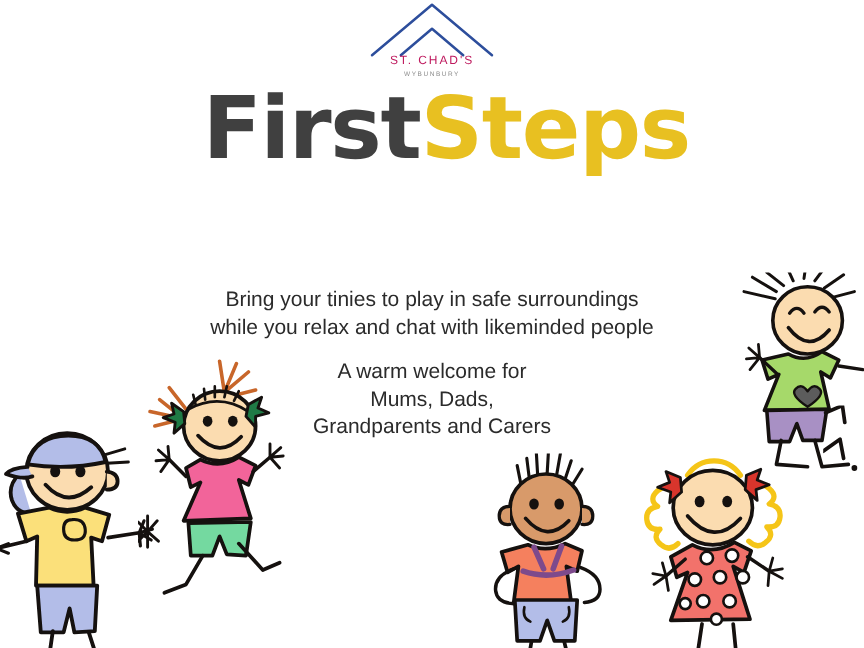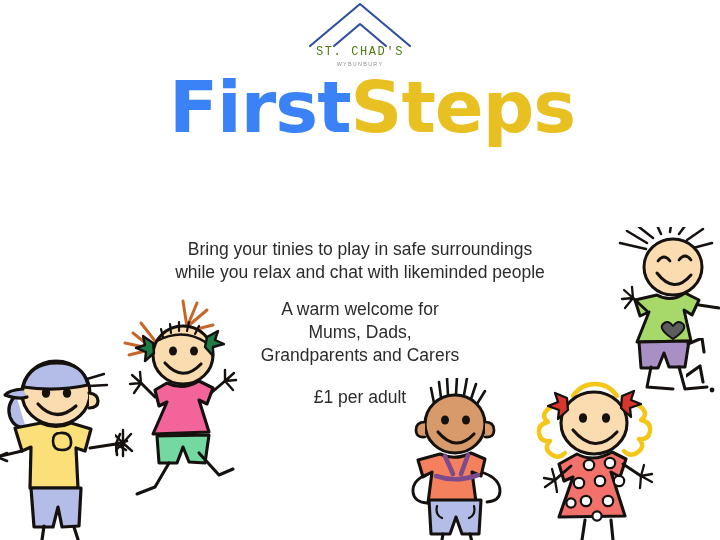--- a/index.html
+++ b/index.html
@@ -17,24 +17,24 @@
   }
 
   
   #logo-block {
     position: absolute;
     left: 0; right: 0; top: 2px;
     text-align: center;
   }
   #logo-roof { display: block; margin: 0 auto; }
   #logo-name {
-    font-family: Liberation Mono, monospace;
-    font-size: 12px;
+    font-family: Liberation Sans, sans-serif;
+    font-size: 10px;
     letter-spacing: 1.6px;
-    color: #4d7c0f;
+    color: #be185d;
     margin-top: -2px;
     line-height: 1;
   }
   #logo-sub {
     font-family: "Liberation Sans", sans-serif;
     font-size: 5.4px;
     letter-spacing: 1.3px;
     color: #8d8d8d;
     margin-top: 4px;
     line-height: 1;
@@ -46,21 +46,21 @@
     left: 0; right: 0;
     top: 68px;
     text-align: center;
     font-family: "DejaVu Sans", sans-serif;
     font-weight: bold;
     font-size: 72px;
     line-height: 78px;
     letter-spacing: -1px;
     white-space: nowrap;
   }
-  #title .w1 { color: #3b82f6; margin-left: 24px; }
+  #title .w1 { color: #404040; margin-left: 24px; }
   #title .w2 { color: #E8C021; }
 
   
   .copy {
     position: absolute;
     left: 0; right: 0;
     text-align: center;
     color: #2b2b2b;
     font-size: 17.5px;
     line-height: 23px;
@@ -97,21 +97,20 @@
 
   <div id="title">
     <span class="w1">First</span><span class="w2">Steps</span>
   </div>
 
   <div class="copy" id="copy-invite">Bring your tinies to play in safe surroundings
 while you relax and chat with likeminded people</div>
   <div class="copy" id="copy-welcome">A warm welcome for
 Mums, Dads,
 Grandparents and Carers</div>
-  <div class="copy" id="copy-price">£1 per adult</div>
 
   <svg class="fig" id="fig-boy-cap" width="150" height="200" viewBox="0 0 150 200">
     <g fill="none" stroke="#15110f" stroke-width="3.2" stroke-linecap="round" stroke-linejoin="round">
 
       <path d="M22 50 q-10 10 -6 22 q4 11 16 11" fill="#b3bde8"></path>
 
       <ellipse cx="62" cy="48" rx="34" ry="32" fill="#fbdcb0"></ellipse>
 
       <path d="M29 42 q6 -24 34 -24 q26 0 31 22 q-32 7 -65 2 z" fill="#b3bde8"></path>
       <path d="M29 44 q-14 1 -18 6 q14 5 22 2" fill="#b3bde8"></path>

